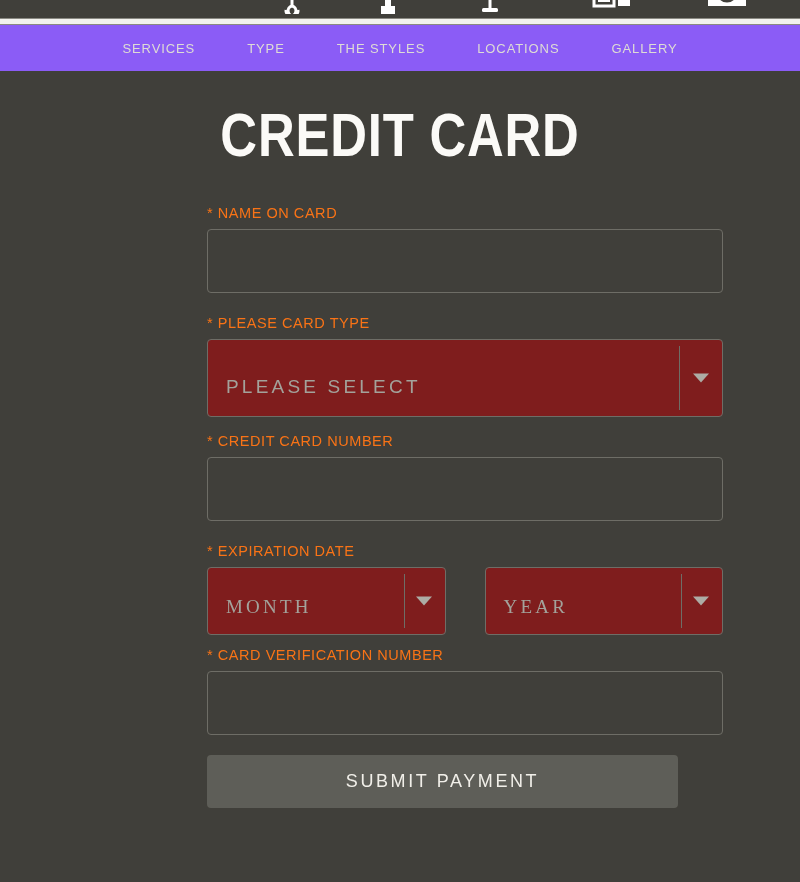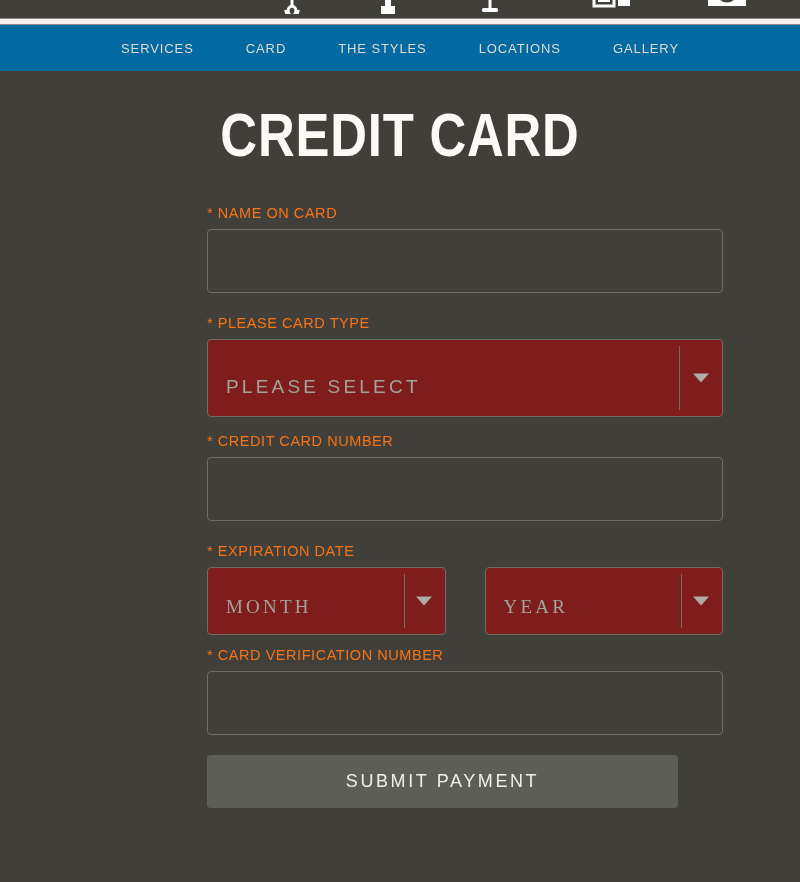--- a/index.html
+++ b/index.html
@@ -61,21 +61,21 @@
     border-bottom: 1px solid #8a8982;
   }
 
   
   .navbar {
     position: absolute;
     top: 25px;
     left: 0;
     width: 800px;
     height: 46px;
-    background: #0369a1;
+    background: #8b5cf6;
     display: flex;
     justify-content: center;
     align-items: center;
   }
   .nav-list {
     display: flex;
     align-items: center;
     list-style: none;
     gap: 0;
   }
@@ -274,21 +274,21 @@
     </div>
 
   </div>
 </div>
 
 <div class="top-divider"></div>
 
 <nav class="navbar">
   <ul class="nav-list">
     <li class="nav-item">SERVICES</li>
-    <li class="nav-item">CARD</li>
+    <li class="nav-item">TYPE</li>
     <li class="nav-item">THE STYLES</li>
     <li class="nav-item">LOCATIONS</li>
     <li class="nav-item">GALLERY</li>
   </ul>
 </nav>
 
 <h1 class="page-title">CREDIT CARD</h1>
 
 <form class="form-wrap">
 

